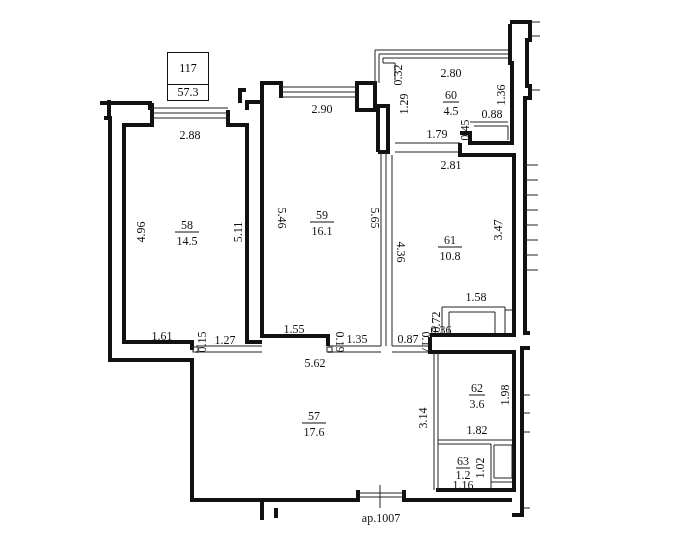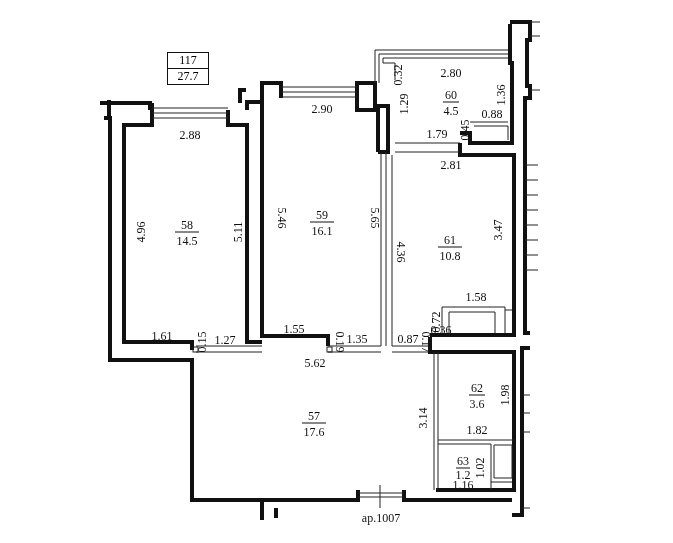--- a/index.html
+++ b/index.html
@@ -4,29 +4,29 @@
 <style>
   html, body { margin: 0; padding: 0; background: #ffffff; }
   body { width: 673px; height: 543px; overflow: hidden; position: relative; font-family: "Liberation Serif", "DejaVu Serif", serif; }
   #plan { position: absolute; left: 0; top: 0; width: 673px; height: 543px; }
   .wall { fill: none; stroke: #111; stroke-width: 4; stroke-linejoin: miter; }
   .thin { fill: none; stroke: #222; stroke-width: 1; }
   .txt { font-family: "Liberation Serif", "DejaVu Serif", serif; font-size: 12px; fill: #111; }
   .room-num { font-size: 12px; }
   .frac { stroke: #111; stroke-width: 1; }
   .infobox { position: absolute; left: 167px; top: 52px; width: 40px; border: 1px solid #111; font-family: "Liberation Serif", "DejaVu Serif", serif; font-size: 12px; text-align: center; background: #fff; }
-  .infobox div { height: 15px; line-height: 15px; }
+  .infobox div { height: 15px; line-height: 15px; margin-top: 8px; }
   .infobox div + div { border-top: 1px solid #111; }
 </style>
 </head>
 <body>
 
 <div class="infobox">
   <div>117</div>
-  <div>27.7</div>
+  <div>57.3</div>
 </div>
 
 <svg id="plan" viewBox="0 0 673 543" xmlns="http://www.w3.org/2000/svg">
 
   <g>
     <polyline class="wall" points="109,100 109,120"></polyline>
     <polyline class="wall" points="104,118 110,118 110,360 192,360 192,500 262,500 262,520"></polyline>
     <polyline class="wall" points="100,103 150,103 150,110"></polyline>
 
     <polyline class="wall" points="192,500 358,500 358,490"></polyline>

